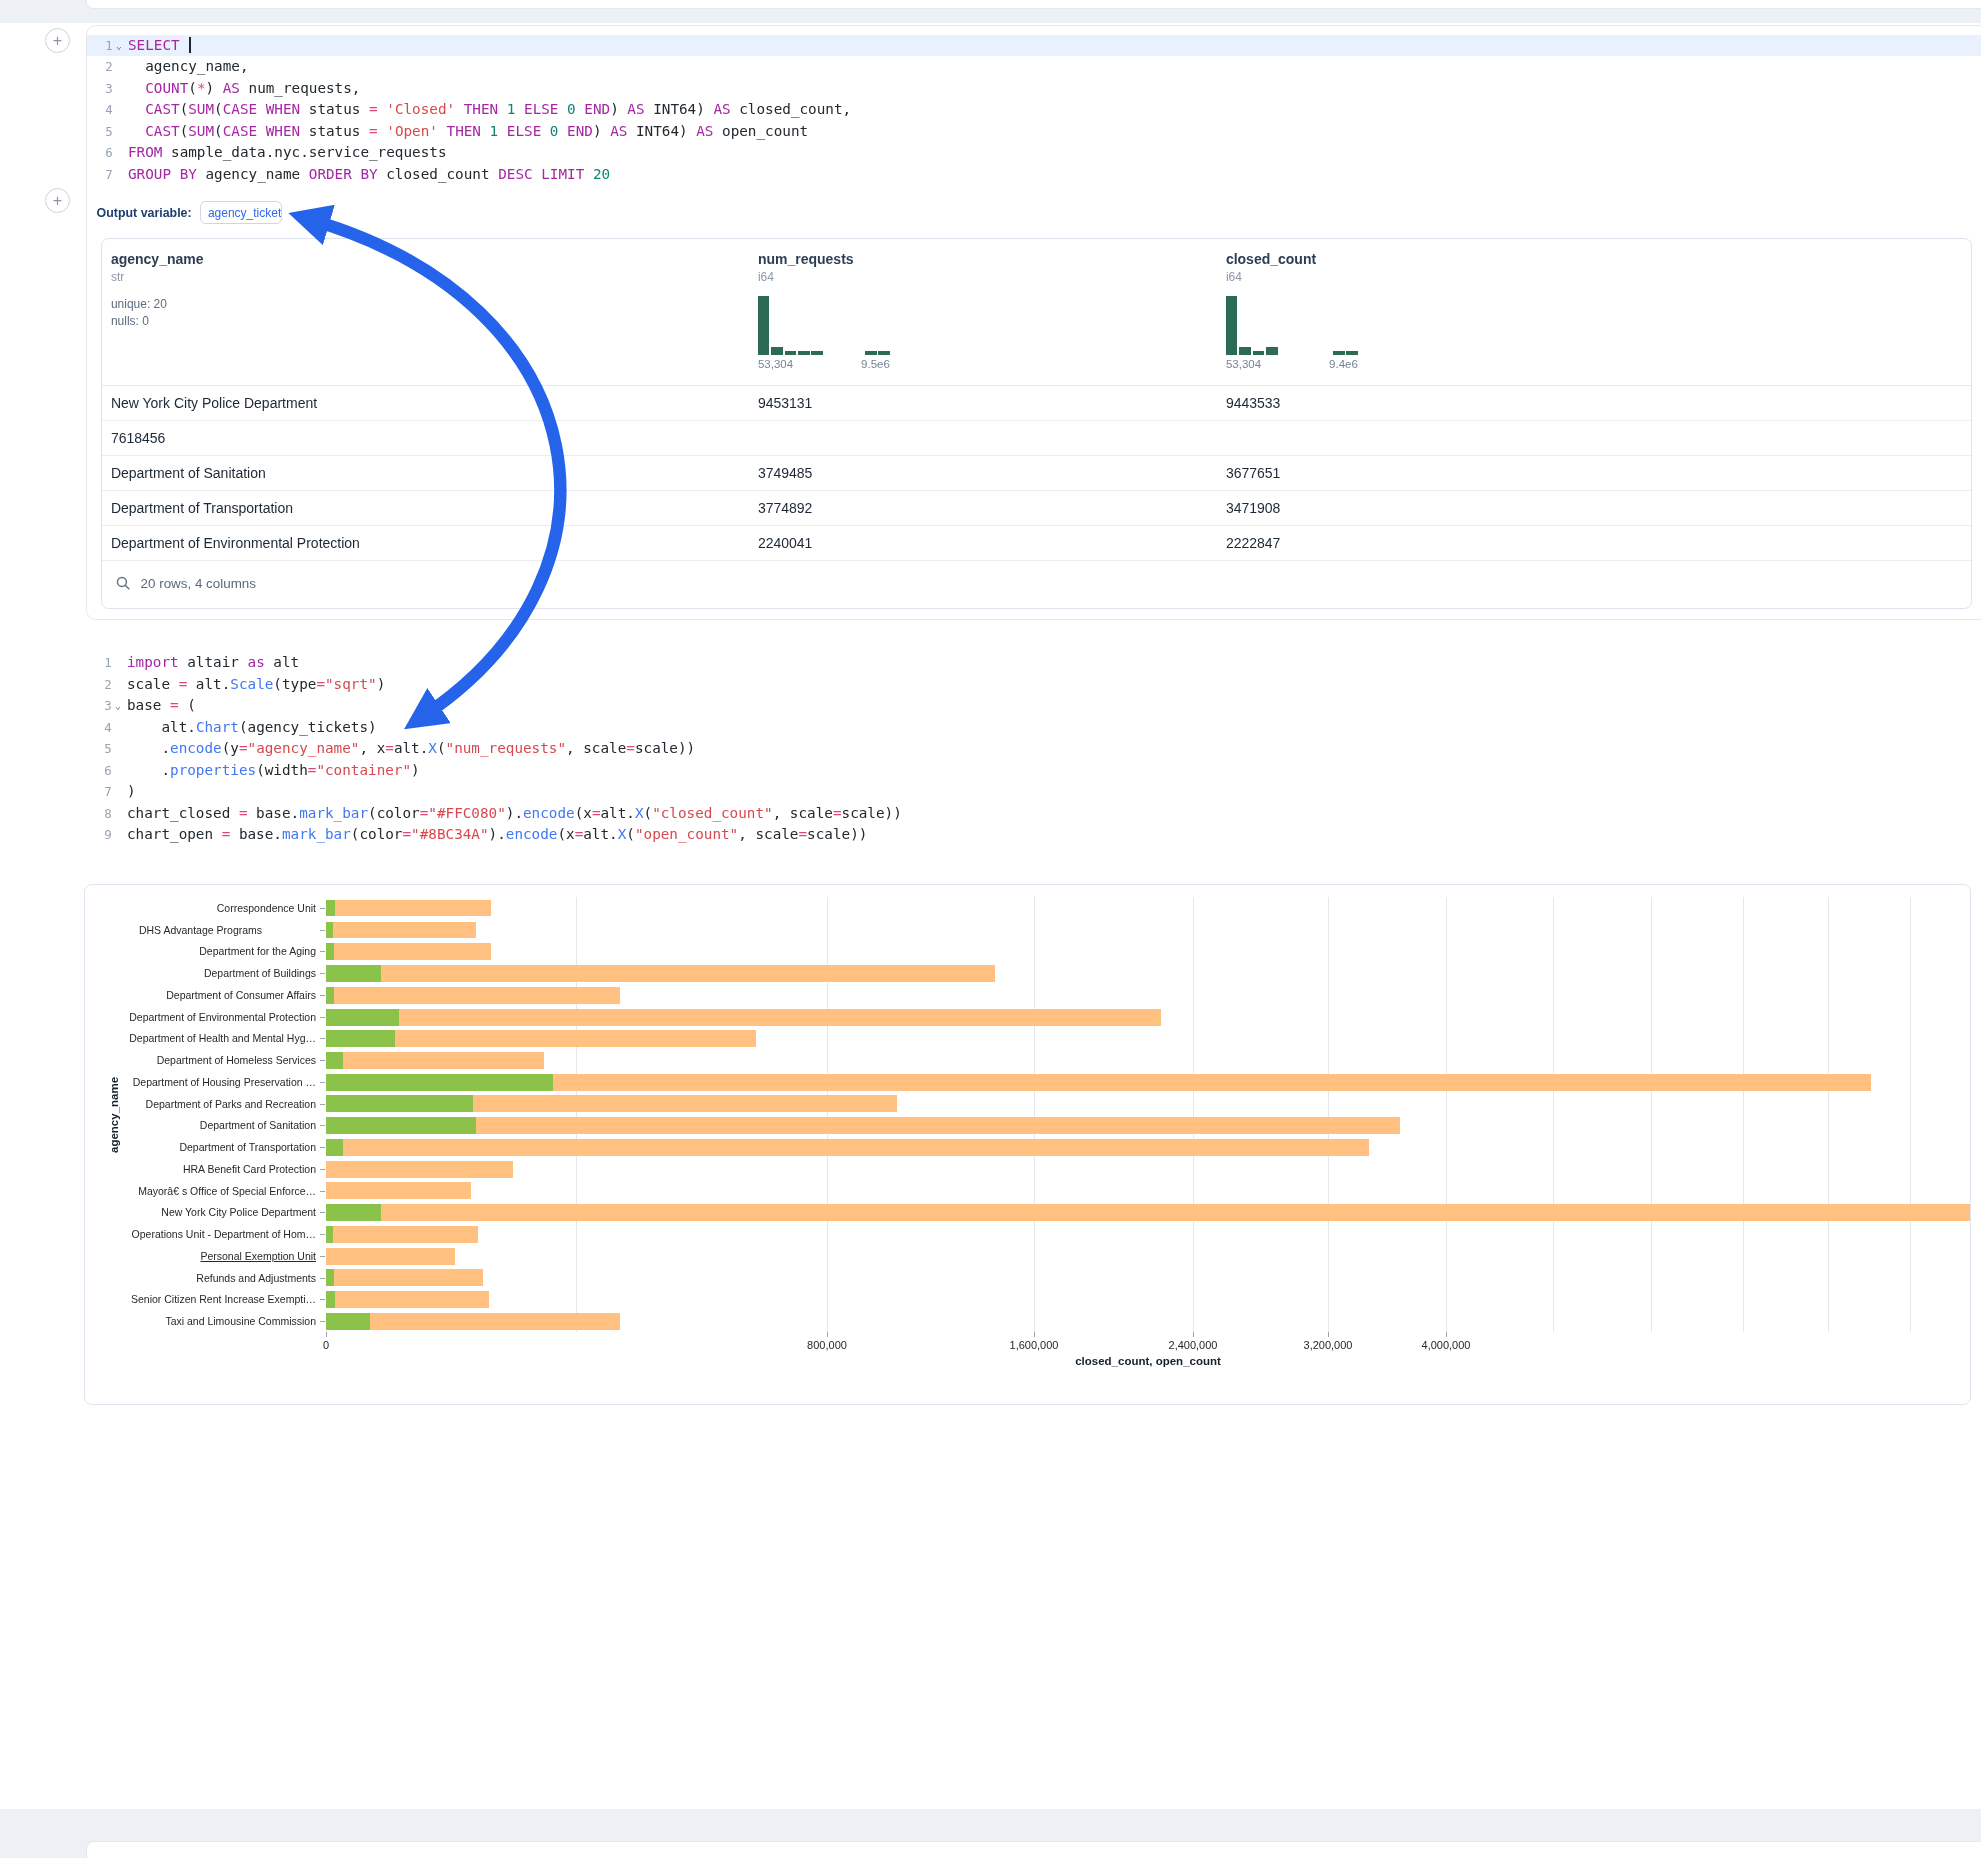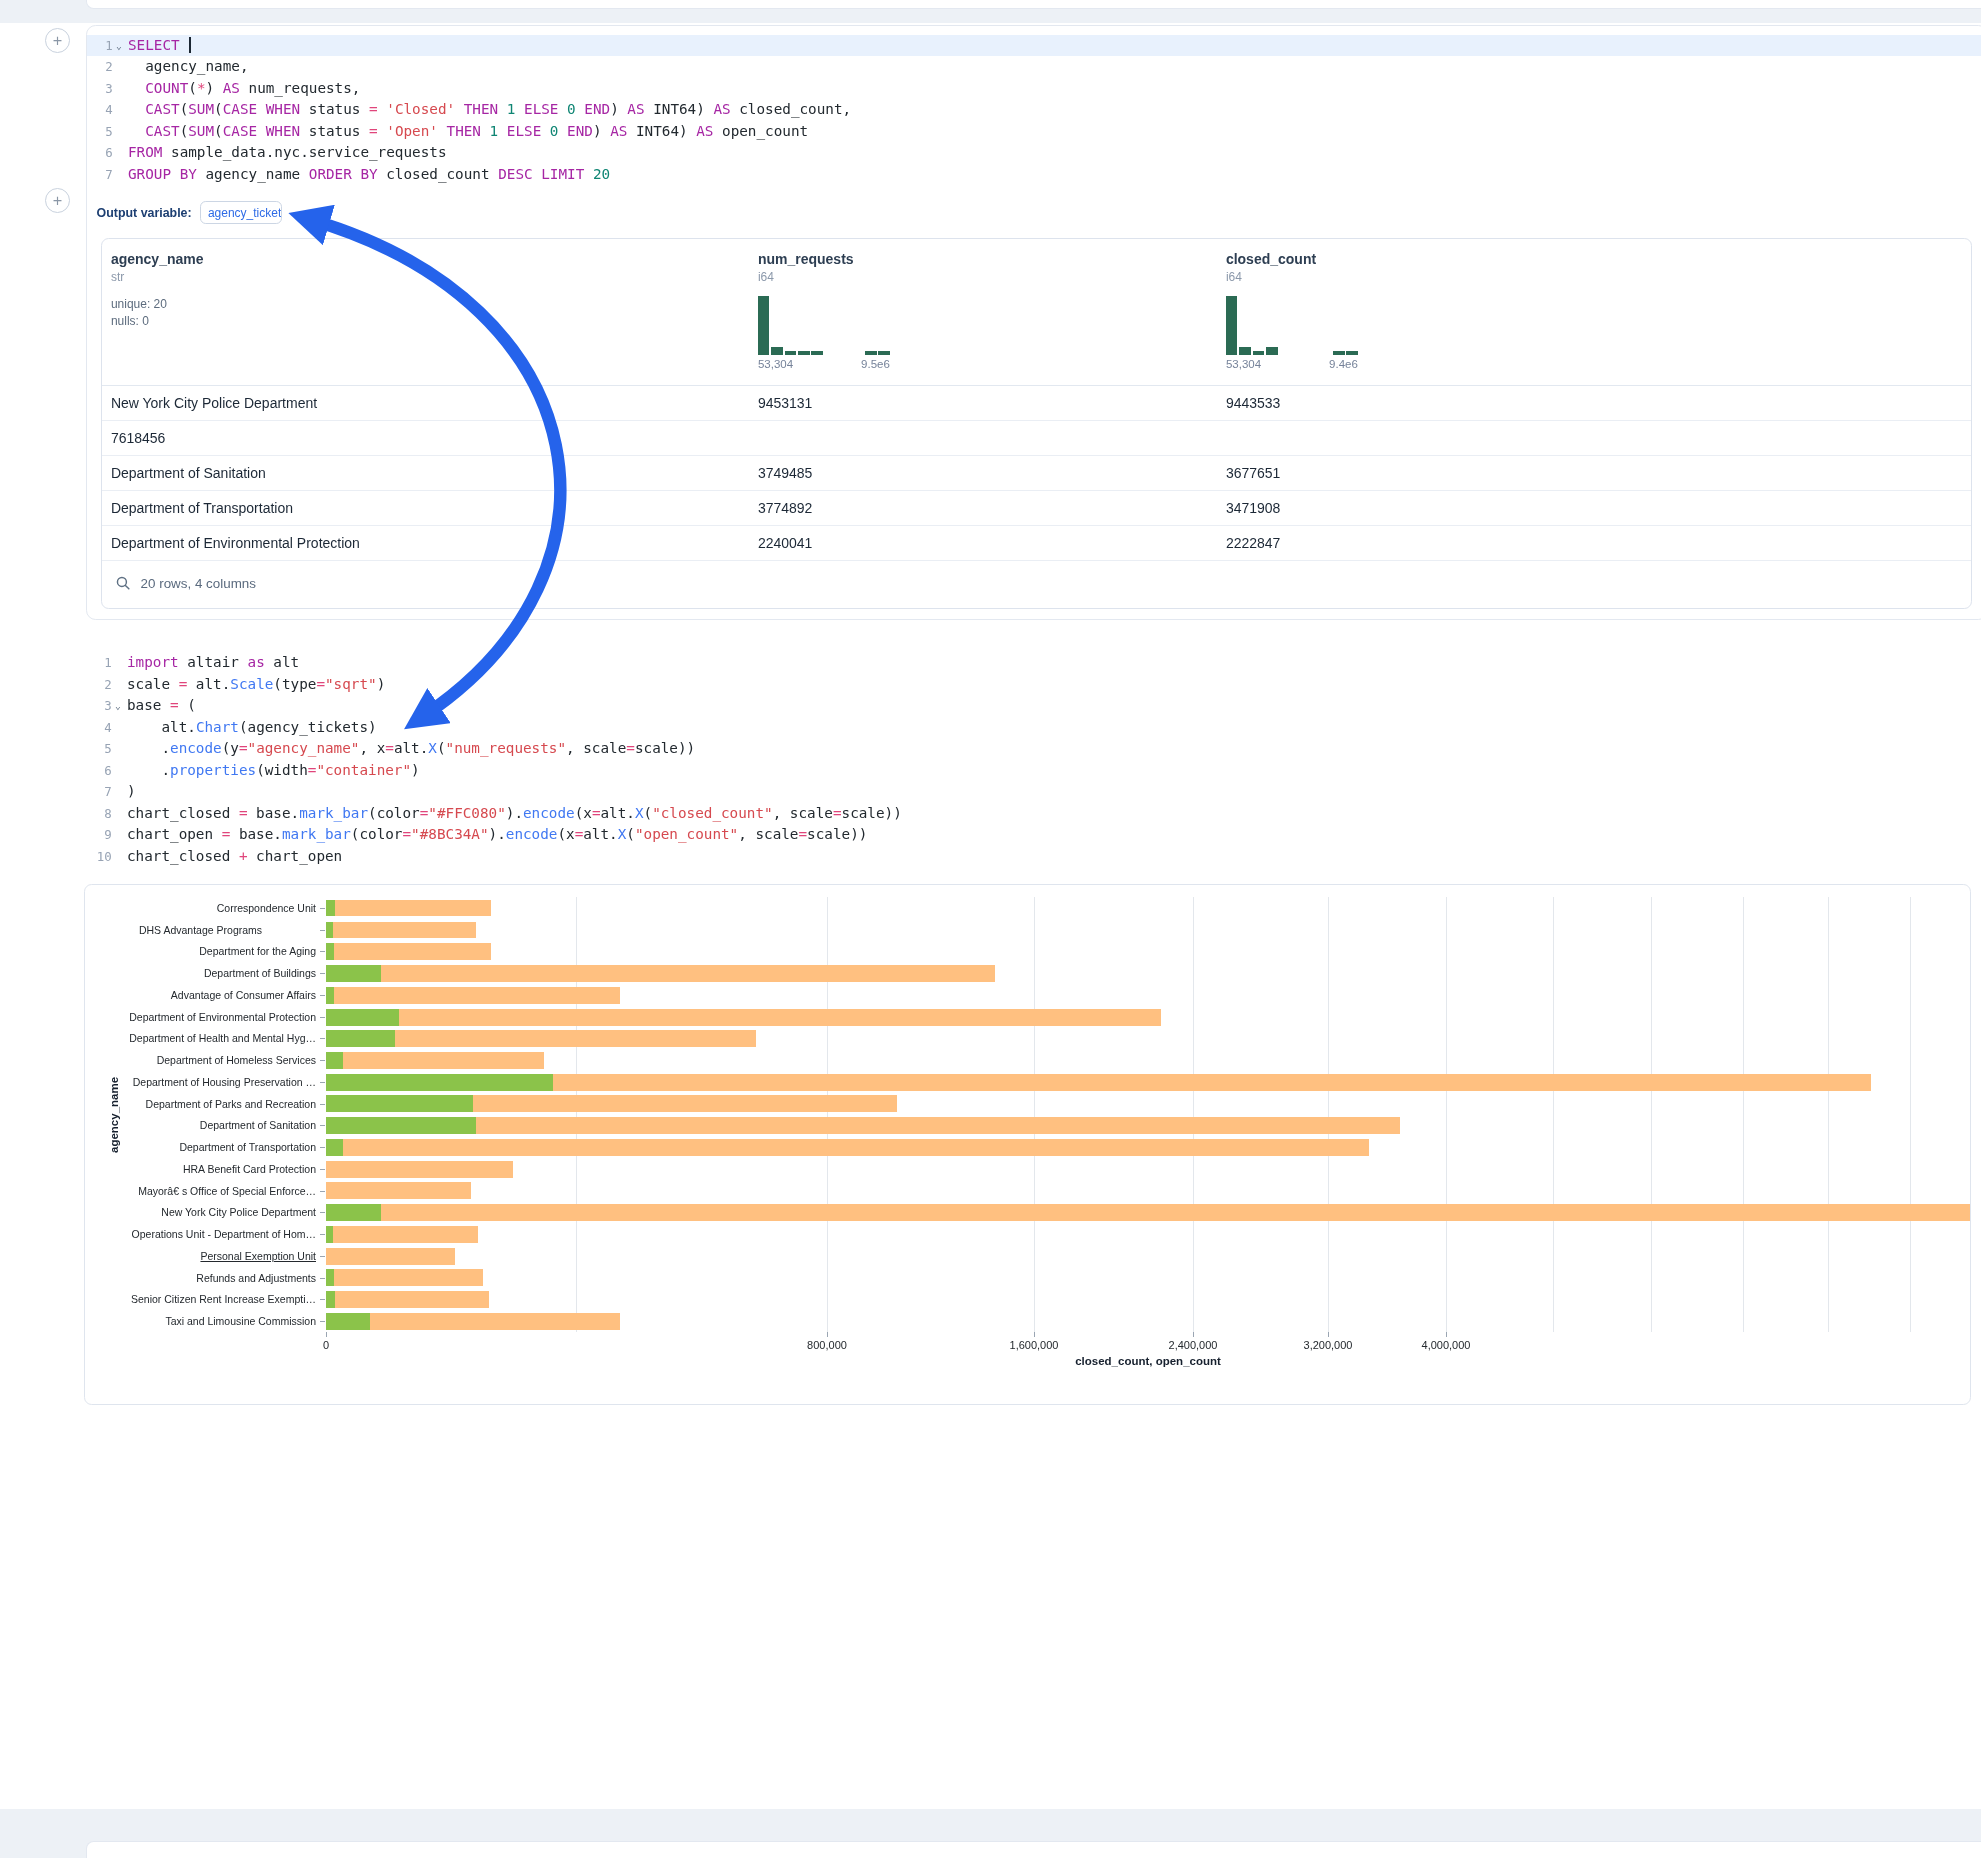--- a/index.html
+++ b/index.html
@@ -189,35 +189,34 @@
 <div id="py-code" class="code-block">
     <div class="code-row"><div class="gutter-cell"><div class="line-num">1</div><div class="fold"></div></div><div class="code-text"><span class="tk-kw">import</span><span class="tk-tx"> altair </span><span class="tk-kw">as</span><span class="tk-tx"> alt</span></div></div>
     <div class="code-row"><div class="gutter-cell"><div class="line-num">2</div><div class="fold"></div></div><div class="code-text"><span class="tk-tx">scale </span><span class="tk-op">=</span><span class="tk-tx"> alt.</span><span class="tk-fn">Scale</span><span class="tk-tx">(type</span><span class="tk-op">=</span><span class="tk-str">"sqrt"</span><span class="tk-tx">)</span></div></div>
     <div class="code-row"><div class="gutter-cell"><div class="line-num">3</div><div class="fold">⌄</div></div><div class="code-text"><span class="tk-tx">base </span><span class="tk-op">=</span><span class="tk-tx"> (</span></div></div>
     <div class="code-row"><div class="gutter-cell"><div class="line-num">4</div><div class="fold"></div></div><div class="code-text"><span class="tk-tx">    alt.</span><span class="tk-fn">Chart</span><span class="tk-tx">(agency_tickets)</span></div></div>
     <div class="code-row"><div class="gutter-cell"><div class="line-num">5</div><div class="fold"></div></div><div class="code-text"><span class="tk-tx">    .</span><span class="tk-fn">encode</span><span class="tk-tx">(y</span><span class="tk-op">=</span><span class="tk-str">"agency_name"</span><span class="tk-tx">, x</span><span class="tk-op">=</span><span class="tk-tx">alt.</span><span class="tk-fn">X</span><span class="tk-tx">(</span><span class="tk-str">"num_requests"</span><span class="tk-tx">, scale</span><span class="tk-op">=</span><span class="tk-tx">scale))</span></div></div>
     <div class="code-row"><div class="gutter-cell"><div class="line-num">6</div><div class="fold"></div></div><div class="code-text"><span class="tk-tx">    .</span><span class="tk-fn">properties</span><span class="tk-tx">(width</span><span class="tk-op">=</span><span class="tk-str">"container"</span><span class="tk-tx">)</span></div></div>
     <div class="code-row"><div class="gutter-cell"><div class="line-num">7</div><div class="fold"></div></div><div class="code-text"><span class="tk-tx">)</span></div></div>
     <div class="code-row"><div class="gutter-cell"><div class="line-num">8</div><div class="fold"></div></div><div class="code-text"><span class="tk-tx">chart_closed </span><span class="tk-op">=</span><span class="tk-tx"> base.</span><span class="tk-fn">mark_bar</span><span class="tk-tx">(color</span><span class="tk-op">=</span><span class="tk-str">"#FFC080"</span><span class="tk-tx">).</span><span class="tk-fn">encode</span><span class="tk-tx">(x</span><span class="tk-op">=</span><span class="tk-tx">alt.</span><span class="tk-fn">X</span><span class="tk-tx">(</span><span class="tk-str">"closed_count"</span><span class="tk-tx">, scale</span><span class="tk-op">=</span><span class="tk-tx">scale))</span></div></div>
     <div class="code-row"><div class="gutter-cell"><div class="line-num">9</div><div class="fold"></div></div><div class="code-text"><span class="tk-tx">chart_open </span><span class="tk-op">=</span><span class="tk-tx"> base.</span><span class="tk-fn">mark_bar</span><span class="tk-tx">(color</span><span class="tk-op">=</span><span class="tk-str">"#8BC34A"</span><span class="tk-tx">).</span><span class="tk-fn">encode</span><span class="tk-tx">(x</span><span class="tk-op">=</span><span class="tk-tx">alt.</span><span class="tk-fn">X</span><span class="tk-tx">(</span><span class="tk-str">"open_count"</span><span class="tk-tx">, scale</span><span class="tk-op">=</span><span class="tk-tx">scale))</span></div></div>
-    <div class="code-row"><div class="gutter-cell"><div class="line-num">10</div><div class="fold"></div></div><div class="code-text"><span class="tk-tx">chart_closed </span><span class="tk-op">+</span><span class="tk-tx"> chart_open</span></div></div>
   </div>
 
 <div class="chart-card">
   <div id="y-title">agency_name</div>
   <div id="ylabels">
       <div class="ylab" style="top: 0px;">Correspondence Unit</div>
       <div class="ytick" style="top: 11px;"></div>
       <div class="ylab" style="top: 22px; text-align: center;">DHS Advantage Programs</div>
       <div class="ytick" style="top: 33px;"></div>
       <div class="ylab" style="top: 43px;">Department for the Aging</div>
       <div class="ytick" style="top: 54px;"></div>
       <div class="ylab" style="top: 65px;">Department of Buildings</div>
       <div class="ytick" style="top: 76px;"></div>
-      <div class="ylab" style="top: 87px;">Advantage of Consumer Affairs</div>
+      <div class="ylab" style="top: 87px;">Department of Consumer Affairs</div>
       <div class="ytick" style="top: 98px;"></div>
       <div class="ylab" style="top: 109px;">Department of Environmental Protection</div>
       <div class="ytick" style="top: 120px;"></div>
       <div class="ylab" style="top: 130px;">Department of Health and Mental Hyg…</div>
       <div class="ytick" style="top: 141px;"></div>
       <div class="ylab" style="top: 152px;">Department of Homeless Services</div>
       <div class="ytick" style="top: 163px;"></div>
       <div class="ylab" style="top: 174px;">Department of Housing Preservation …</div>
       <div class="ytick" style="top: 185px;"></div>
       <div class="ylab" style="top: 196px;">Department of Parks and Recreation</div>

